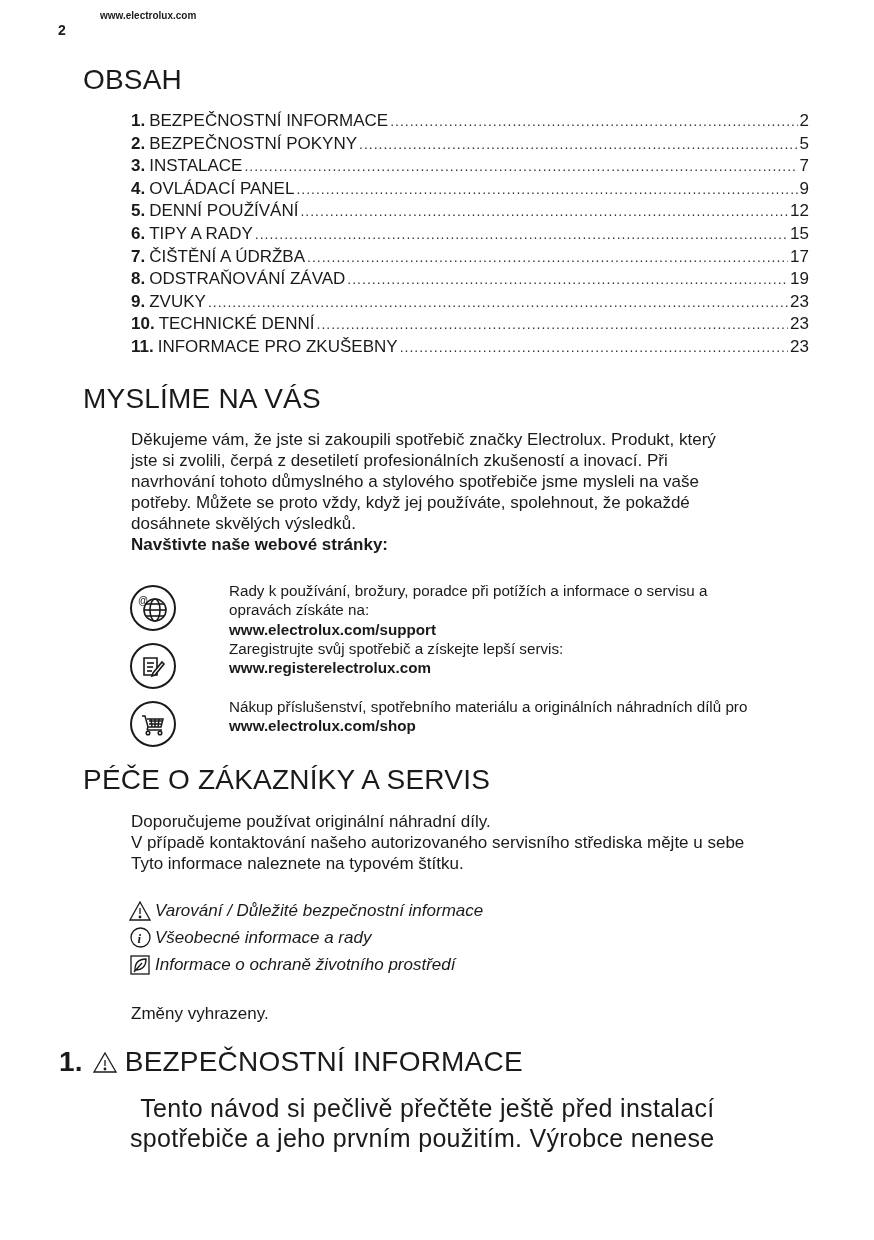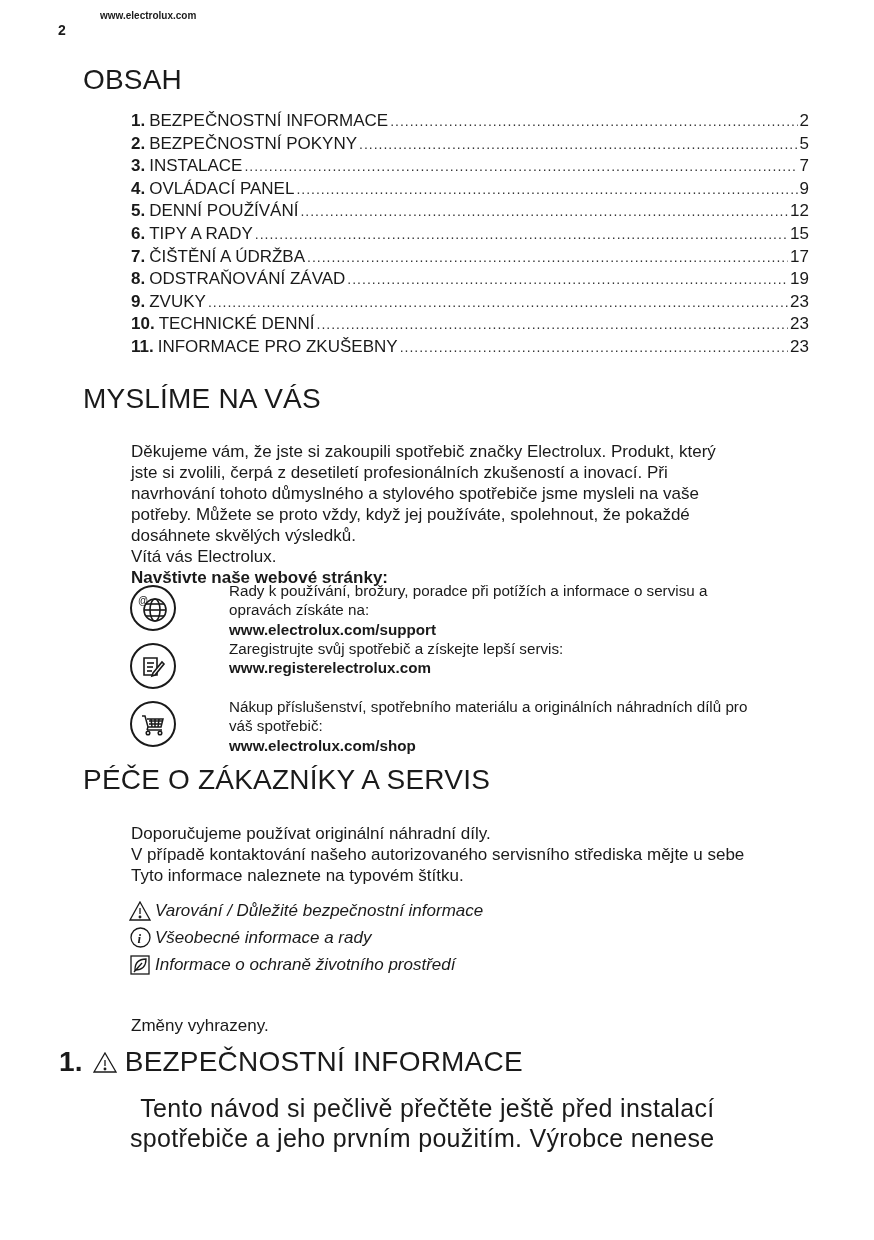--- a/index.html
+++ b/index.html
@@ -13,21 +13,21 @@
 
   .h1 { font-size: 28px; font-weight: normal; letter-spacing: 0.2px; white-space: nowrap; }
 
   .toc { left: 131px; top: 111px; width: 678px; }
   .toc-row { display: flex; align-items: baseline; height: 22.6px; font-size: 17px; white-space: nowrap; }
   .toc-num { font-weight: bold; margin-right: 4px; }
   .toc-dots { flex: 1; overflow: hidden; margin: 0 2px; color: #333; letter-spacing: 1px; font-size: 14px; }
   .toc-dots::after { content: "......................................................................................................................................................................................................"; }
   .toc-page { text-align: right; }
 
-  .para { font-size: 17px; line-height: 21px; margin-top: 12px; }
+  .para { font-size: 17px; line-height: 21px; }
   .small { font-size: 15.2px; line-height: 19.3px; }
   .bold { font-weight: bold; }
 
   .circle-icon {
     width: 46px; height: 46px; border: 2px solid #1a1a1a; border-radius: 50%;
     display: flex; align-items: center; justify-content: center; box-sizing: border-box;
   }
 
   .legend-row { display: flex; align-items: center; font-size: 17px; height: 27px; white-space: nowrap; font-style: italic; }
   .legend-ico { width: 22px; height: 22px; display: inline-flex; align-items: center; justify-content: center; margin-right: 4px; }
@@ -112,21 +112,20 @@
 </div>
 
 <div class="abs h1" style="left:83px; top:383px;">MYSLÍME NA VÁS</div>
 
 <div class="abs para" style="left:131px; top:429px; width:700px;">
   <div>Děkujeme vám, že jste si zakoupili spotřebič značky Electrolux. Produkt, který</div>
   <div>jste si zvolili, čerpá z desetiletí profesionálních zkušeností a inovací. Při</div>
   <div>navrhování tohoto důmyslného a stylového spotřebiče jsme mysleli na vaše</div>
   <div>potřeby. Můžete se proto vždy, když jej používáte, spolehnout, že pokaždé</div>
   <div>dosáhnete skvělých výsledků.</div>
-  <div>Vítá vás Electrolux.</div>
   <div class="bold">Navštivte naše webové stránky:</div>
 </div>
 
 <div class="abs circle-icon" style="left:130px; top:585px;">
   <svg width="34" height="34" viewBox="0 0 34 34" fill="none" stroke="#1a1a1a" stroke-width="1.6">
     <circle cx="19" cy="19" r="11"></circle>
     <ellipse cx="19" cy="19" rx="5" ry="11"></ellipse>
     <line x1="8" y1="19" x2="30" y2="19"></line>
     <line x1="10" y1="13" x2="28" y2="13"></line>
     <line x1="10" y1="25" x2="28" y2="25"></line>
@@ -160,21 +159,20 @@
     <line x1="17" y1="10" x2="17" y2="18"></line>
     <line x1="21" y1="10" x2="20" y2="18"></line>
     <line x1="10" y1="18" x2="9" y2="21"></line>
     <line x1="9" y1="21" x2="24" y2="21"></line>
     <circle cx="10" cy="24" r="1.8"></circle>
     <circle cx="22" cy="24" r="1.8"></circle>
   </svg>
 </div>
 <div class="abs small" style="left:229px; top:697px; width:600px;">
   <div>Nákup příslušenství, spotřebního materiálu a originálních náhradních dílů pro</div>
-  <div>váš spotřebič:</div>
   <div class="bold">www.electrolux.com/shop</div>
 </div>
 
 <div class="abs h1" style="left:83px; top:764px;">PÉČE O ZÁKAZNÍKY A SERVIS</div>
 
 <div class="abs para" style="left:131px; top:811px; width:700px;">
   <div>Doporučujeme používat originální náhradní díly.</div>
   <div>V případě kontaktování našeho autorizovaného servisního střediska mějte u sebe</div>
   <div>Tyto informace naleznete na typovém štítku.</div>
 </div>

